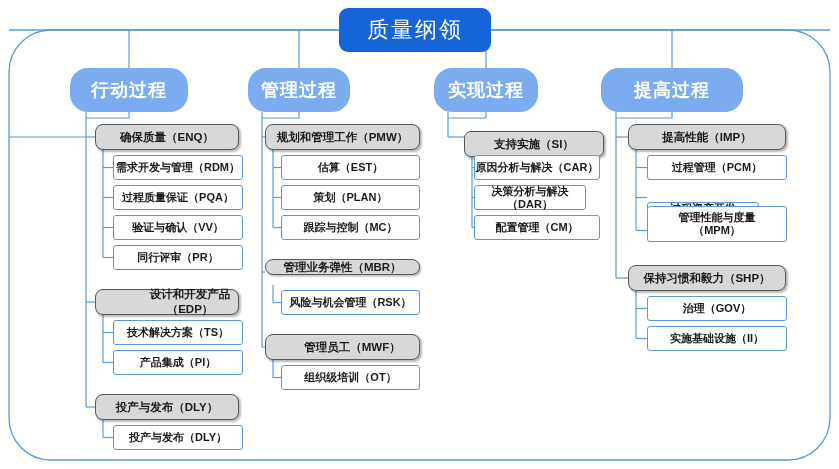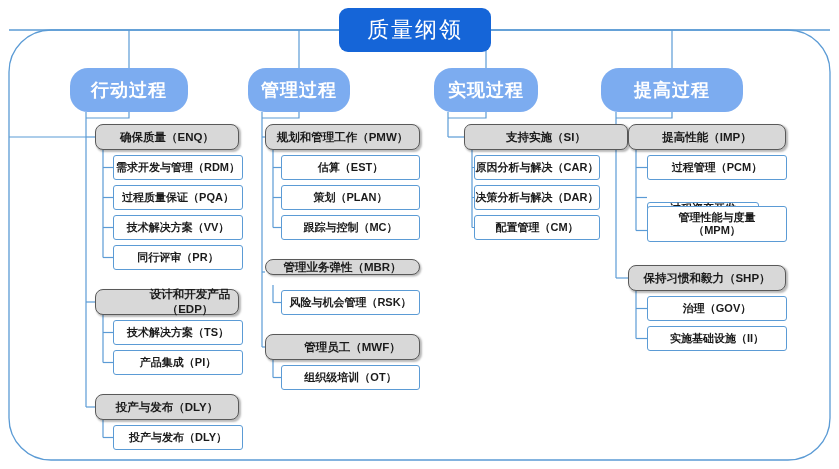--- a/index.html
+++ b/index.html
@@ -140,40 +140,40 @@
       </g>
   </svg>
 
   <div class="title-box">质量纲领</div>
 
   <div id="nodes">
       <div class="col-head" style="left: 70px; top: 68px; width: 118px;">行动过程</div>
       <div class="grp" style="left: 95px; top: 124px; width: 144px; height: 26px;">确保质量（ENQ）</div>
       <div class="leaf" style="left: 113px; top: 155px; width: 130px; height: 25px;">需求开发与管理（RDM）</div>
       <div class="leaf" style="left: 113px; top: 185px; width: 130px; height: 25px;">过程质量保证（PQA）</div>
-      <div class="leaf" style="left: 113px; top: 215px; width: 130px; height: 25px;">技术解决方案（VV）</div>
+      <div class="leaf" style="left: 113px; top: 215px; width: 130px; height: 25px;">验证与确认（VV）</div>
       <div class="leaf" style="left: 113px; top: 245px; width: 130px; height: 25px;">同行评审（PR）</div>
       <div class="grp" style="left: 95px; top: 289px; width: 144px; height: 26px; padding-left: 46px;">设计和开发产品（EDP）</div>
       <div class="leaf" style="left: 113px; top: 320px; width: 130px; height: 25px;">技术解决方案（TS）</div>
       <div class="leaf" style="left: 113px; top: 350px; width: 130px; height: 25px;">产品集成（PI）</div>
       <div class="grp" style="left: 95px; top: 394px; width: 144px; height: 26px;">投产与发布（DLY）</div>
       <div class="leaf" style="left: 113px; top: 425px; width: 130px; height: 25px;">投产与发布（DLY）</div>
       <div class="col-head" style="left: 248px; top: 68px; width: 102px;">管理过程</div>
       <div class="grp" style="left: 265px; top: 124px; width: 155px; height: 26px;">规划和管理工作（PMW）</div>
       <div class="leaf" style="left: 281px; top: 155px; width: 139px; height: 25px;">估算（EST）</div>
       <div class="leaf" style="left: 281px; top: 185px; width: 139px; height: 25px;">策划（PLAN）</div>
       <div class="leaf" style="left: 281px; top: 215px; width: 139px; height: 25px;">跟踪与控制（MC）</div>
       <div class="grp" style="left: 265px; top: 259px; width: 155px; height: 16px;">管理业务弹性（MBR）</div>
       <div class="leaf" style="left: 281px; top: 290px; width: 139px; height: 25px;">风险与机会管理（RSK）</div>
       <div class="grp" style="left: 265px; top: 334px; width: 155px; height: 26px; padding-left: 20px;">管理员工（MWF）</div>
       <div class="leaf" style="left: 281px; top: 365px; width: 139px; height: 25px;">组织级培训（OT）</div>
       <div class="col-head" style="left: 434px; top: 68px; width: 104px;">实现过程</div>
-      <div class="grp" style="left: 464px; top: 124px; width: 164px; height: 26px; border-radius: 7px;">支持实施（SI）</div>
+      <div class="grp" style="left: 464px; top: 131px; width: 140px; height: 26px; border-radius: 7px;">支持实施（SI）</div>
       <div class="leaf" style="left: 474px; top: 155px; width: 126px; height: 25px;">原因分析与解决（CAR）</div>
-      <div class="leaf" style="left: 474px; top: 185px; width: 126px; height: 25px;">决策分析与解决（DAR）</div>
+      <div class="leaf" style="left: 474px; top: 185px; width: 112px; height: 25px;">决策分析与解决（DAR）</div>
       <div class="leaf" style="left: 474px; top: 215px; width: 126px; height: 25px;">配置管理（CM）</div>
       <div class="col-head" style="left: 601px; top: 68px; width: 142px;">提高过程</div>
       <div class="grp" style="left: 628px; top: 124px; width: 158px; height: 26px;">提高性能（IMP）</div>
       <div class="leaf" style="left: 647px; top: 155px; width: 140px; height: 25px;">过程管理（PCM）</div>
       <div class="leaf" style="left: 647px; top: 202px; width: 112px; height: 25px;">过程资产开发（PAD）</div>
       <div class="leaf two-line" style="left: 647px; top: 206px; width: 140px; height: 36px;">管理性能与度量<br>（MPM）</div>
       <div class="grp" style="left: 628px; top: 265px; width: 158px; height: 26px;">保持习惯和毅力（SHP）</div>
       <div class="leaf" style="left: 647px; top: 296px; width: 140px; height: 25px;">治理（GOV）</div>
       <div class="leaf" style="left: 647px; top: 326px; width: 140px; height: 25px;">实施基础设施（II）</div>
     </div>

